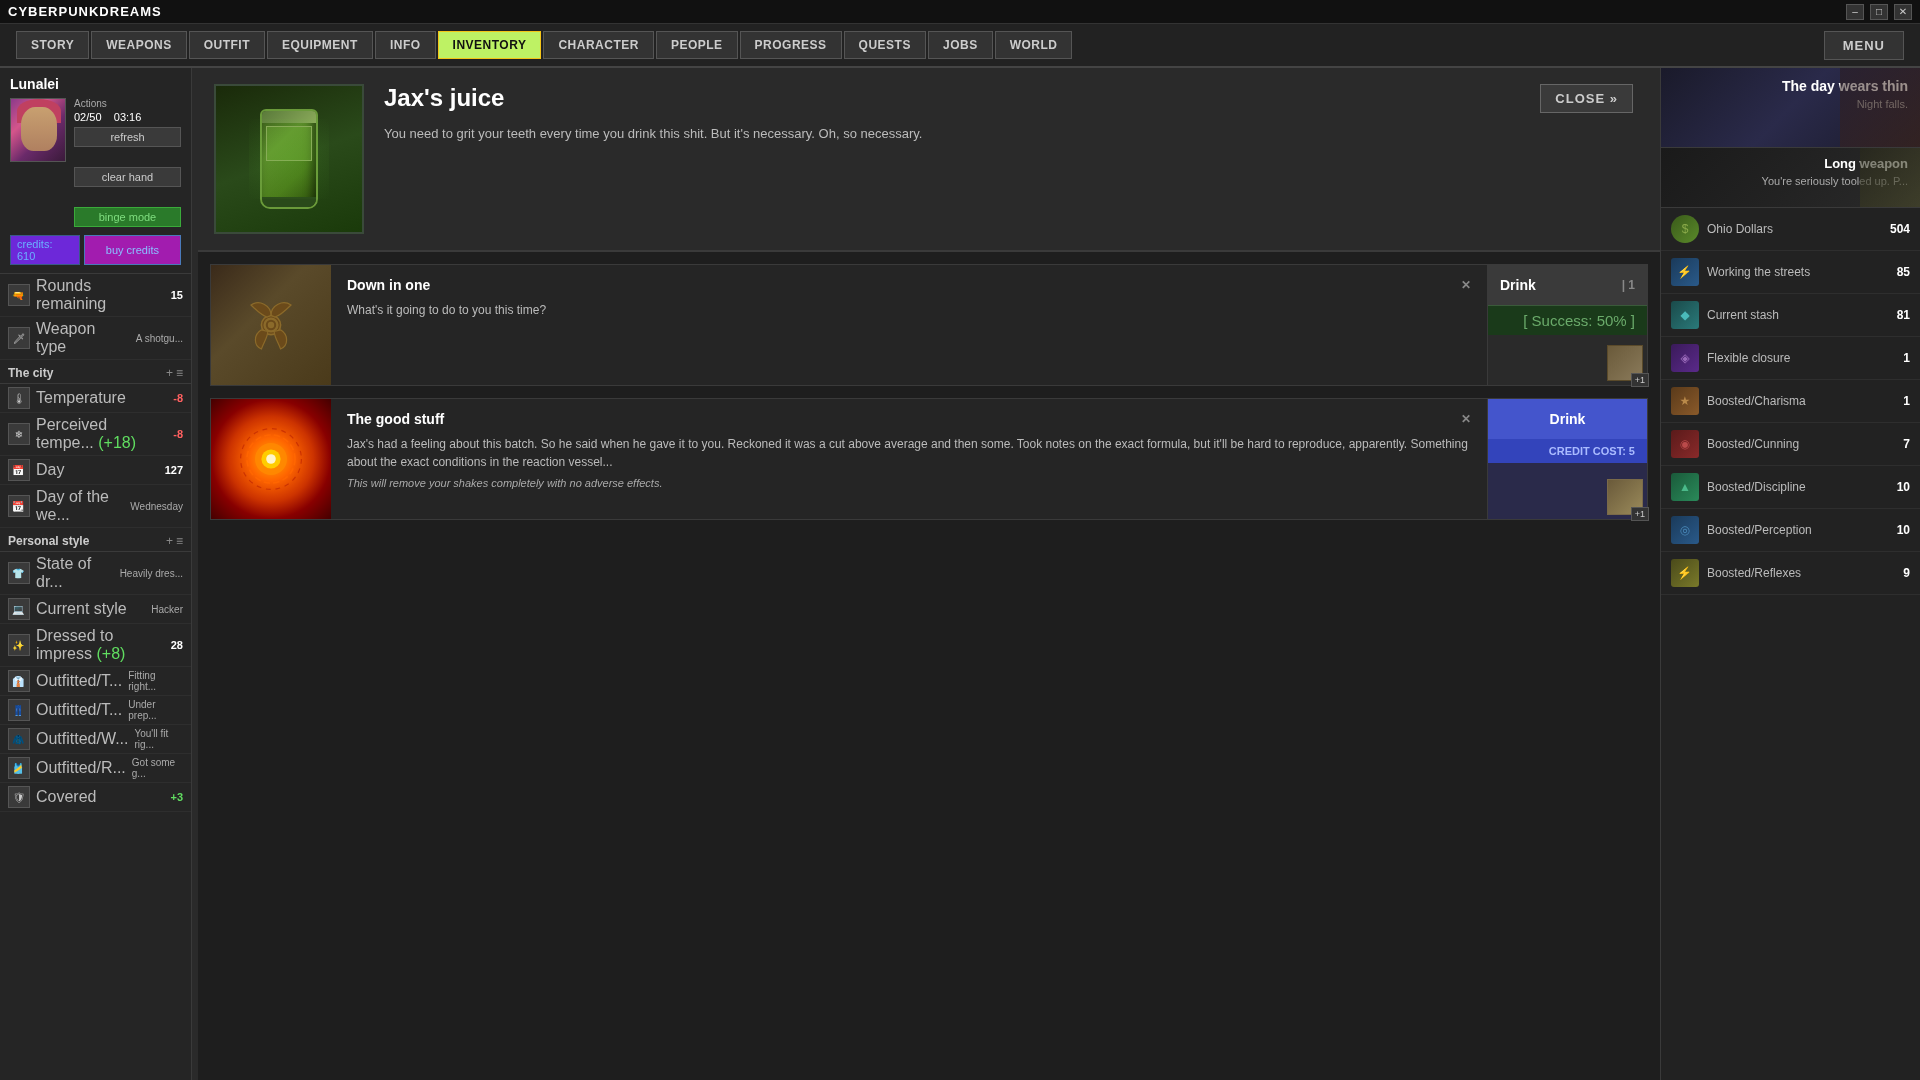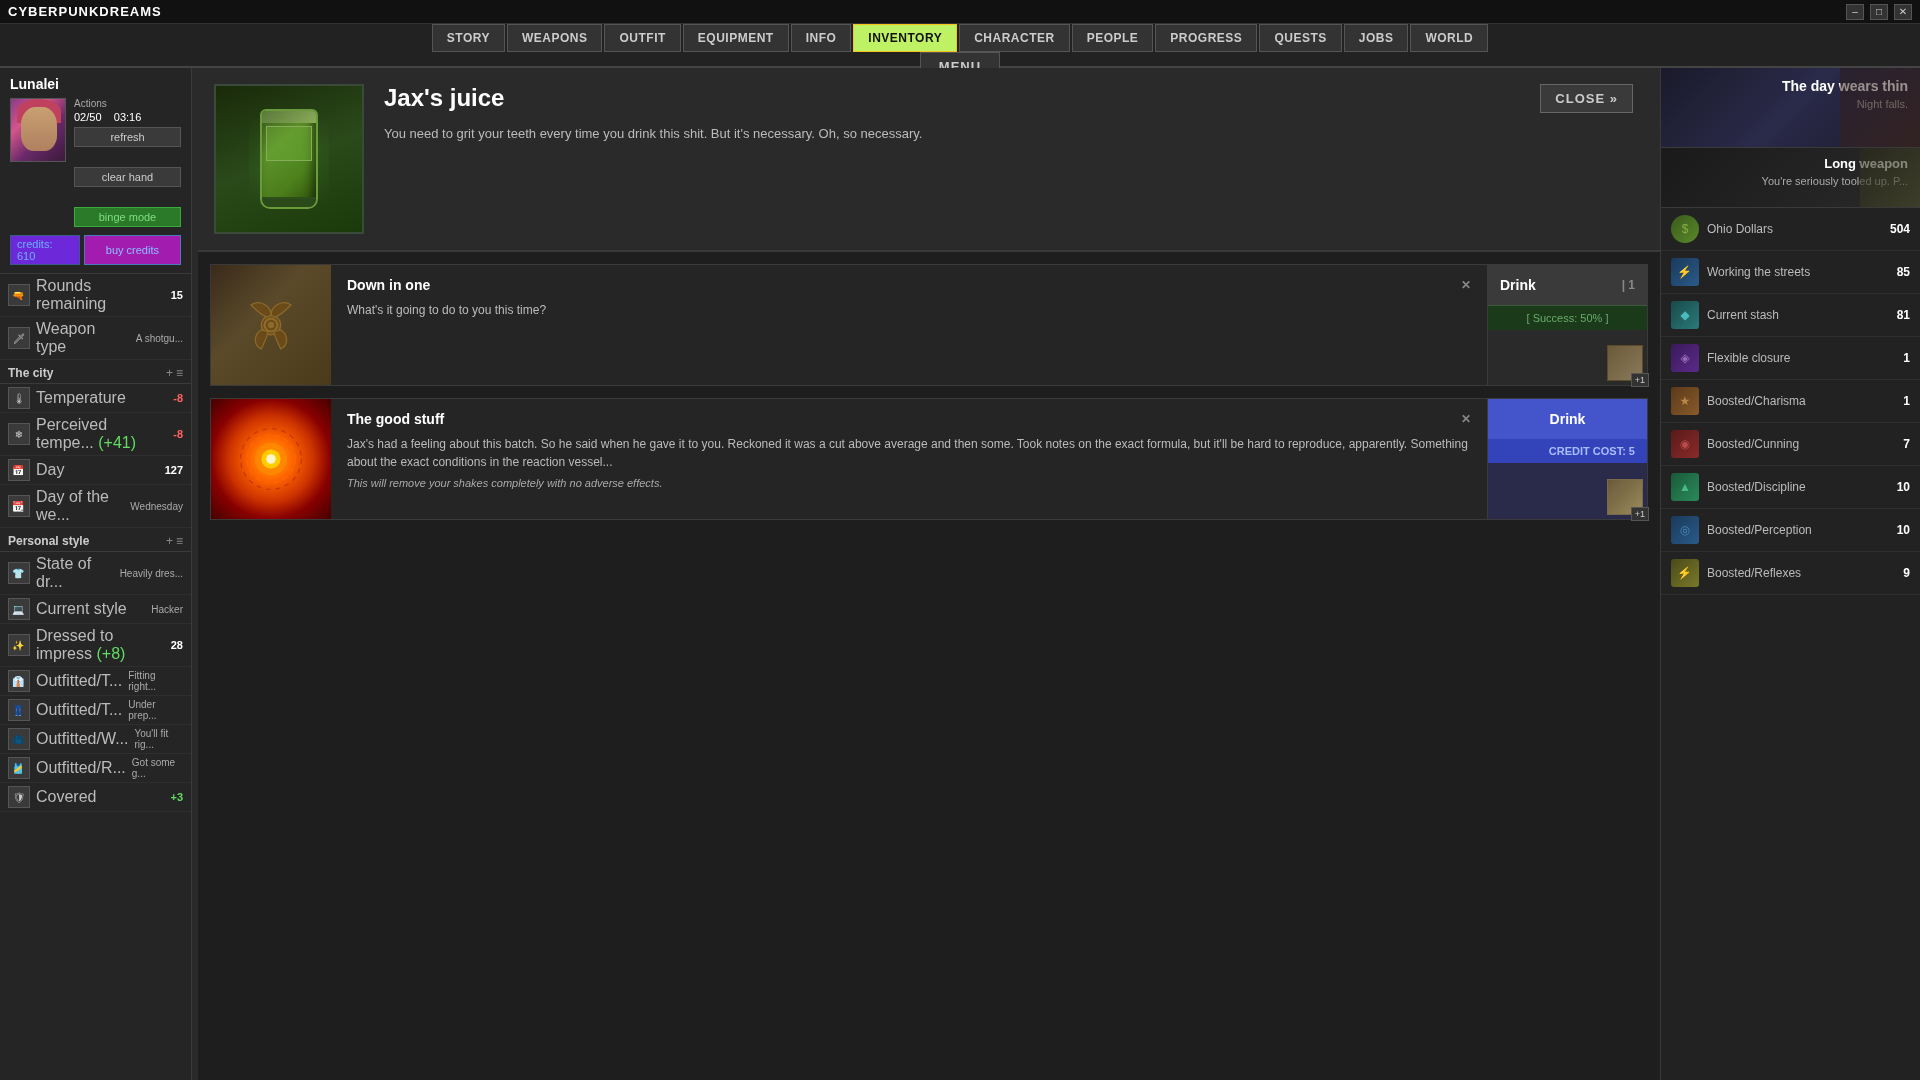--- a/index.html
+++ b/index.html
@@ -43,21 +43,20 @@
 
     
     #nav-bar {
       background: #222;
       height: 44px;
       display: flex;
       align-items: center;
       padding: 0 16px;
       justify-content: space-between;
       border-bottom: 2px solid #444;
-      flex-direction: column;
     }
     .nav-tabs { display: flex; gap: 2px; }
     .nav-tab {
       padding: 6px 14px;
       background: #333;
       border: 1px solid #555;
       color: #ccc;
       font-size: 12px;
       font-weight: bold;
       cursor: pointer;
@@ -308,22 +307,22 @@
       align-items: center;
       justify-content: space-between;
       flex: 0 0 auto;
     }
     .drink-count { color: #888; font-size: 12px; }
     .success-bar {
       background: #1a3a1a;
       border-top: 1px solid #3a5a3a;
       padding: 6px 12px;
       color: #6aaa6a;
-      font-size: 11px;
-      text-align: center;
+      font-size: 15px;
+      text-align: right;
     }
     .card-thumbnail {
       background: #2a2a2a;
       flex: 1;
       display: flex;
       align-items: flex-end;
       justify-content: flex-end;
       padding: 4px;
     }
     .thumb-img {
@@ -515,21 +514,21 @@
         <span class="section-ctrl">≡</span>
       </div>
     </div>
     <div class="stat-item">
       <div class="stat-icon">🌡</div>
       <span class="stat-name">Temperature</span>
       <span class="stat-value negative">-8</span>
     </div>
     <div class="stat-item">
       <div class="stat-icon">❄</div>
-      <span class="stat-name">Perceived tempe... <span style="color:#60dd60">(+41)</span></span>
+      <span class="stat-name">Perceived tempe... <span style="color:#60dd60">(+18)</span></span>
       <span class="stat-value negative">-8</span>
     </div>
     <div class="stat-item">
       <div class="stat-icon">📅</div>
       <span class="stat-name">Day</span>
       <span class="stat-value">127</span>
     </div>
     <div class="stat-item">
       <div class="stat-icon">📆</div>
       <span class="stat-name">Day of the we...</span>

